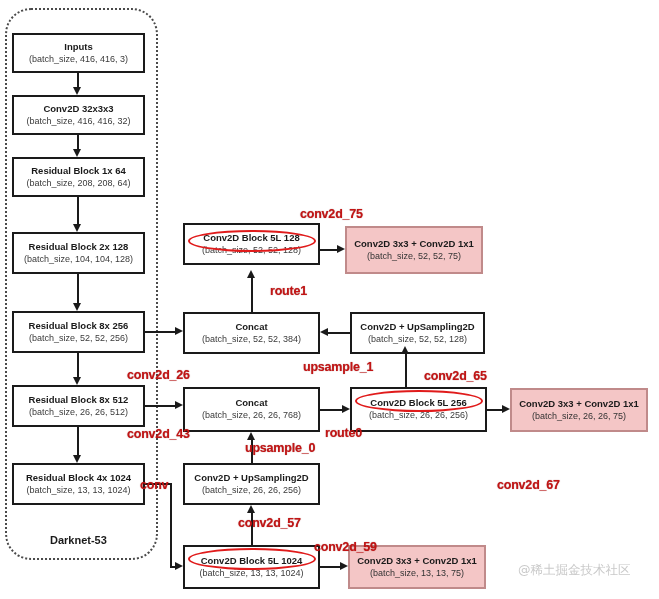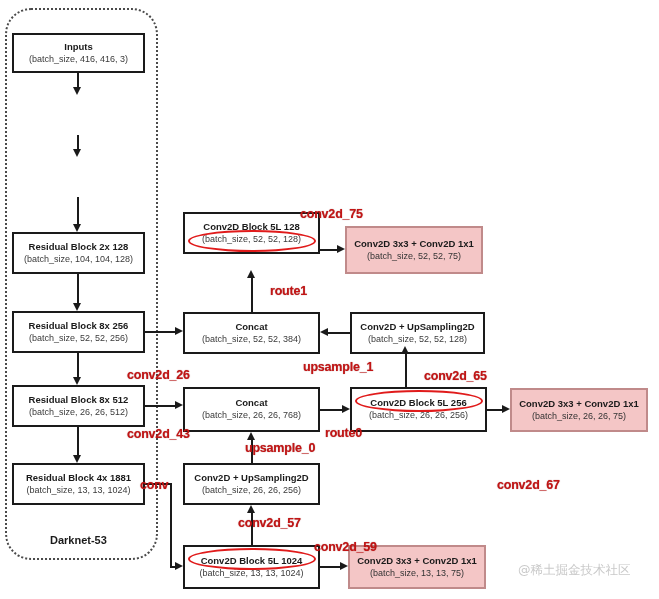--- a/index.html
+++ b/index.html
@@ -119,43 +119,51 @@
 <div id="stage">
 
   <div id="darknet" style="left:5px;top:8px;width:153px;height:552px;"></div>
   <div id="darknet-label" style="left:50px;top:534px;">Darknet-53</div>
 
   <div class="box" style="left:12px;top:33px;width:133px;height:40px;">
     <div class="t1">Inputs</div>
     <div class="t2">(batch_size, 416, 416, 3)</div>
   </div>
 
-
+  <div class="box" style="left:12px;top:95px;width:133px;height:40px;">
+    <div class="t1">Conv2D 32x3x3</div>
+    <div class="t2">(batch_size, 416, 416, 32)</div>
+  </div>
+
+  <div class="box" style="left:12px;top:157px;width:133px;height:40px;">
+    <div class="t1">Residual Block 1x  64</div>
+    <div class="t2">(batch_size, 208, 208, 64)</div>
+  </div>
 
   <div class="box" style="left:12px;top:232px;width:133px;height:42px;">
     <div class="t1">Residual Block 2x  128</div>
     <div class="t2">(batch_size, 104, 104, 128)</div>
   </div>
 
   <div class="box" style="left:12px;top:311px;width:133px;height:42px;">
     <div class="t1">Residual Block 8x  256</div>
     <div class="t2">(batch_size, 52, 52, 256)</div>
   </div>
 
   <div class="box" style="left:12px;top:385px;width:133px;height:42px;">
     <div class="t1">Residual Block 8x  512</div>
     <div class="t2">(batch_size, 26, 26, 512)</div>
   </div>
 
   <div class="box" style="left:12px;top:463px;width:133px;height:42px;">
-    <div class="t1">Residual Block 4x  1881</div>
+    <div class="t1">Residual Block 4x  1024</div>
     <div class="t2">(batch_size, 13, 13, 1024)</div>
   </div>
 
-  <div class="box" style="left:183px;top:212px;width:137px;height:42px;">
+  <div class="box" style="left:183px;top:223px;width:137px;height:42px;">
     <div class="t1">Conv2D Block 5L  128</div>
     <div class="t2">(batch_size, 52, 52, 128)</div>
   </div>
   <div class="rellipse" style="left:188px;top:230px;width:128px;height:22px;"></div>
 
   <div class="box pink" style="left:345px;top:226px;width:138px;height:48px;">
     <div class="t1">Conv2D 3x3 + Conv2D 1x1</div>
     <div class="t2">(batch_size, 52, 52, 75)</div>
   </div>
 

